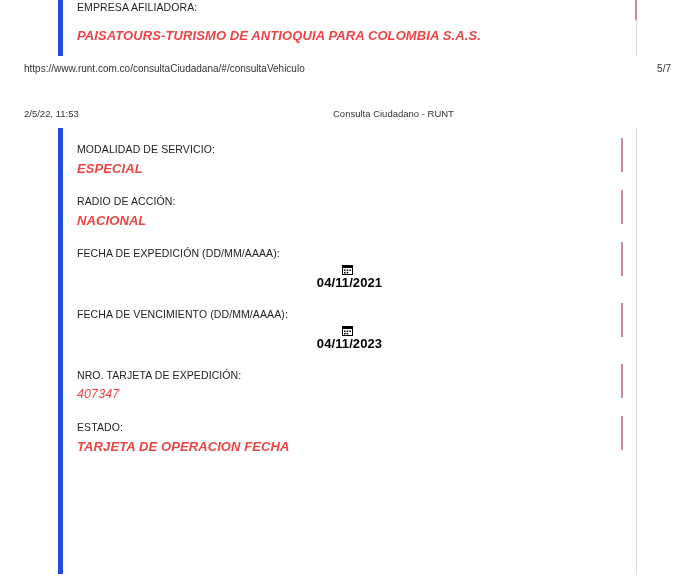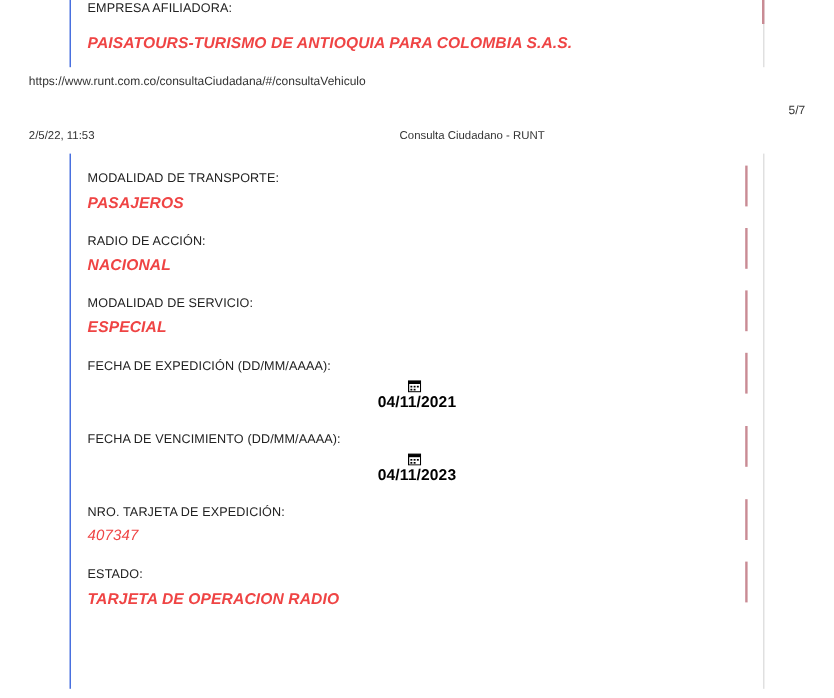--- a/index.html
+++ b/index.html
@@ -25,21 +25,21 @@
 
   
   .frag-top {
     position: relative;
     padding: 0;
   }
 
   .content-col {
     margin-left: 58px;
     margin-right: 58px;
-    border-left: 1px solid #1d4ed8;
+    border-left: 5px solid #1d4ed8;
     border-right: 1px solid #d9d9d9;
     box-sizing: border-box;
     position: relative;
   }
 
   .content-inner {
     padding: 0 14px;
     position: relative;
   }
 
@@ -88,21 +88,20 @@
     top: 3px;
     font-size: 10px;
     color: #333333;
   }
   .print-footer .pageno {
     position: absolute;
     right: 24px;
     top: 3px;
     font-size: 10px;
     color: #333333;
-    margin-top: 24px;
   }
 
   .page-gap {
     height: 22px;
     background: #ffffff;
   }
 
   
   .print-header {
     position: relative;
@@ -169,36 +168,31 @@
   <div class="page-gap"></div>
 
   <div class="print-header">
     <span class="date">2/5/22, 11:53</span>
     <span class="doctitle">Consulta Ciudadano - RUNT</span>
   </div>
 
   <div class="content-col" style="height:446px;">
     <div class="content-inner" style="padding-top:6px;">
 
-      <div style="position:relative;">
-        <div class="marker" style="top:4px;height:34px;"></div>
-        <div class="field-label">MODALIDAD DE TRANSPORTE:</div>
-        <div class="field-value">PASAJEROS</div>
+
+      <div style="position:relative;">
+        <div class="marker" style="top:4px;height:34px;"></div>
+        <div class="field-label">MODALIDAD DE SERVICIO:</div>
+        <div class="field-value">ESPECIAL</div>
       </div>
 
       <div style="position:relative;">
         <div class="marker" style="top:4px;height:34px;"></div>
         <div class="field-label">RADIO DE ACCIÓN:</div>
         <div class="field-value">NACIONAL</div>
-      </div>
-
-      <div style="position:relative;">
-        <div class="marker" style="top:4px;height:34px;"></div>
-        <div class="field-label">MODALIDAD DE SERVICIO:</div>
-        <div class="field-value">ESPECIAL</div>
       </div>
 
       <div style="position:relative;">
         <div class="marker" style="top:4px;height:34px;"></div>
         <div class="field-label">FECHA DE EXPEDICIÓN (DD/MM/AAAA):</div>
         <div class="value-row">
           <span class="cal-icon">
             <svg width="11" height="11" viewBox="0 0 11 11">
               <rect x="0.5" y="1.5" width="10" height="9" fill="none" stroke="#000" stroke-width="1"></rect>
               <rect x="0.5" y="1.5" width="10" height="2.5" fill="#000"></rect>
@@ -234,19 +228,19 @@
 
       <div style="position:relative;">
         <div class="marker" style="top:4px;height:34px;"></div>
         <div class="field-label">NRO. TARJETA DE EXPEDICIÓN:</div>
         <div class="field-value plain">407347</div>
       </div>
 
       <div style="position:relative;">
         <div class="marker" style="top:4px;height:34px;"></div>
         <div class="field-label">ESTADO:</div>
-        <div class="field-value">TARJETA DE OPERACION RADIO</div>
+        <div class="field-value">TARJETA DE OPERACION FECHA</div>
       </div>
 
     </div>
   </div>
 
 </div>
 
 </body></html>

